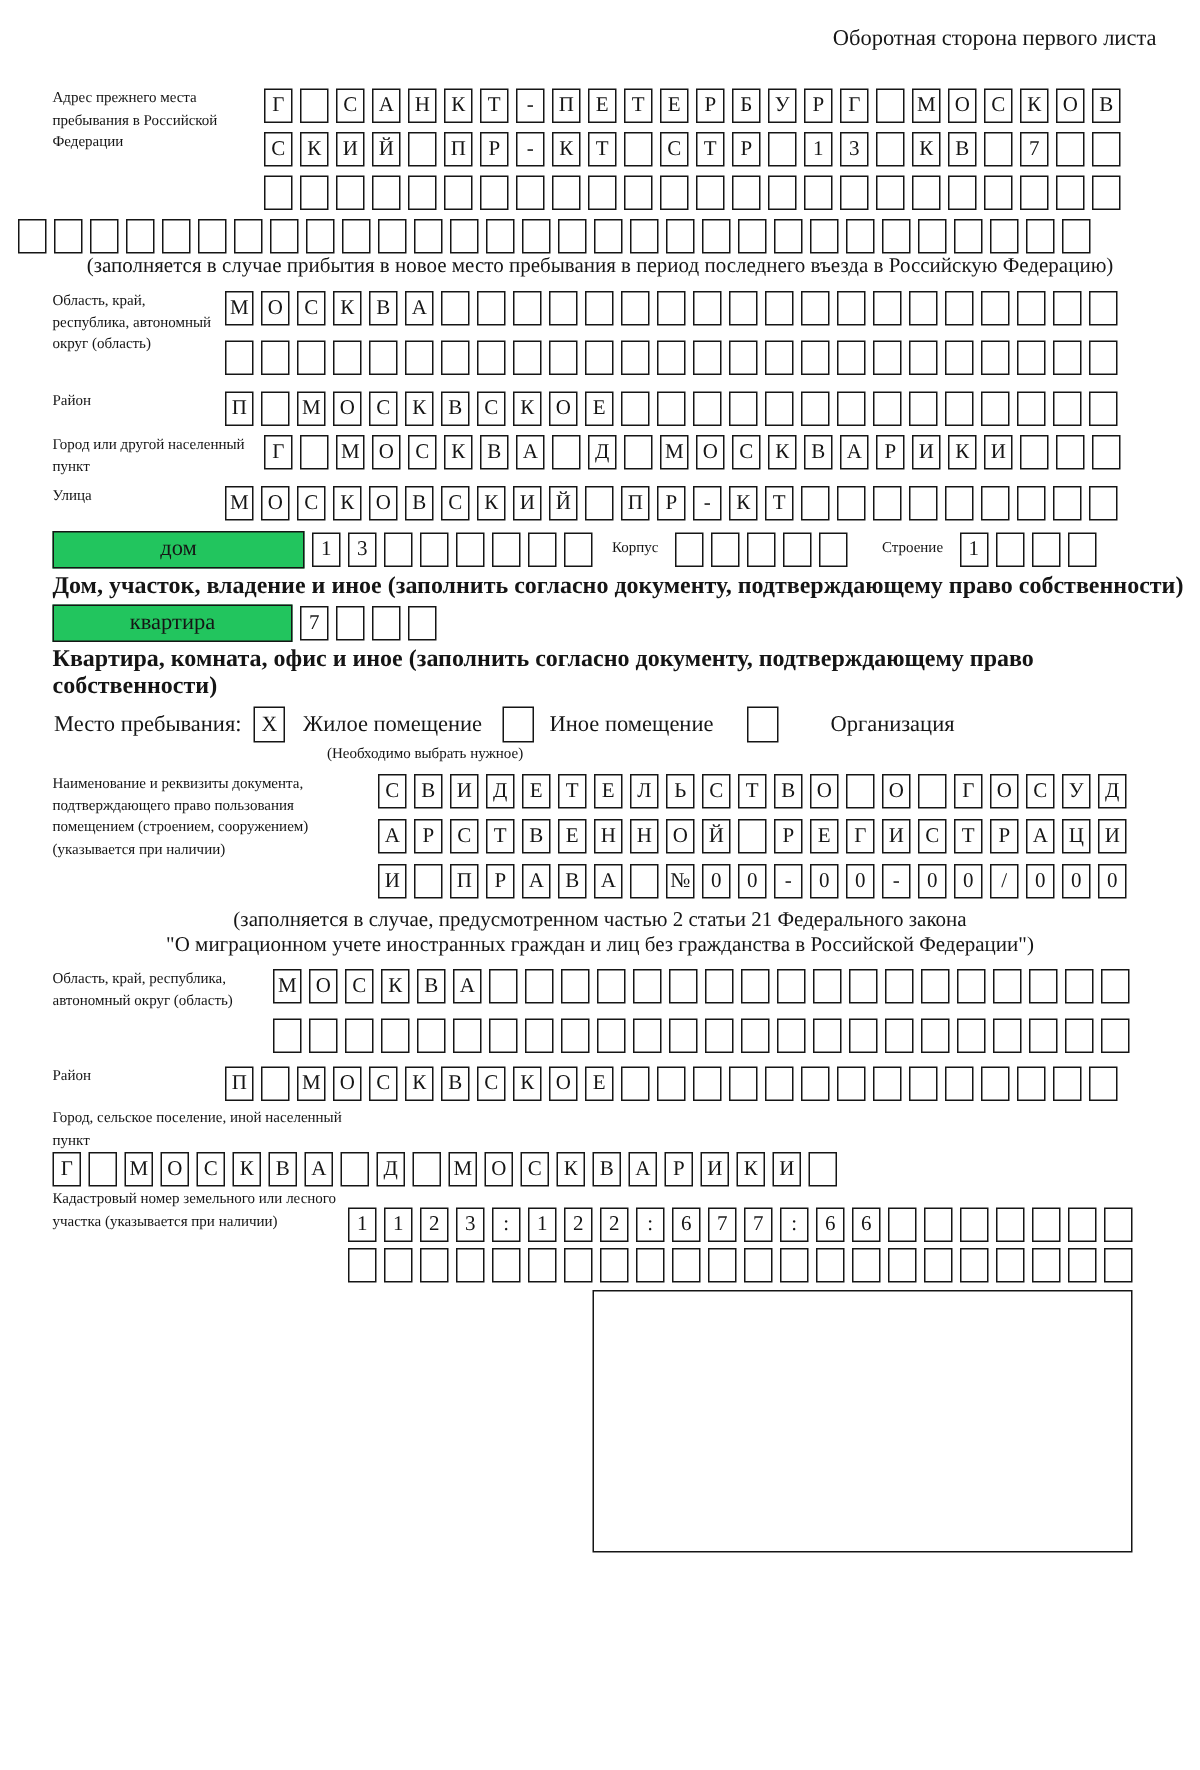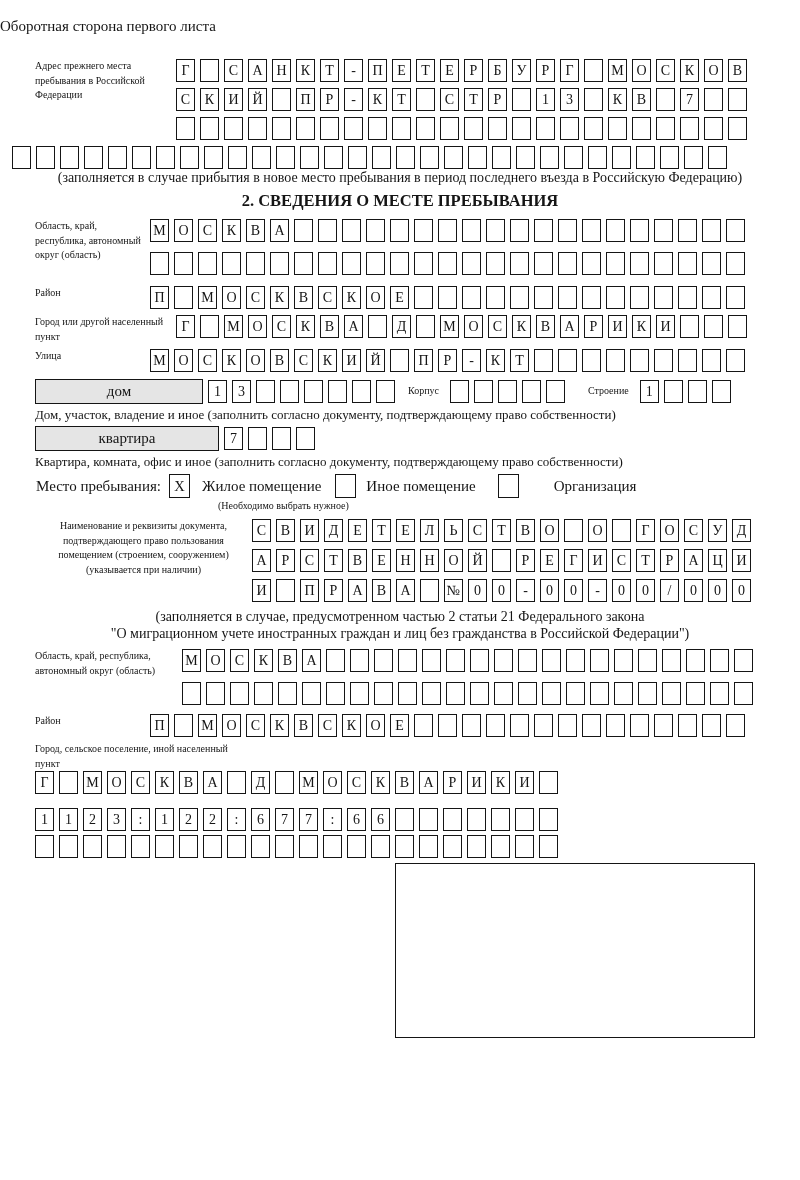--- a/index.html
+++ b/index.html
@@ -4,40 +4,40 @@
 <style>
   html,body{margin:0;padding:0;background:#ffffff;}
   .page{
     position:relative;
     width:800px;height:1180px;
     background:#ffffff;
     color:#151515;
     font-family:"Liberation Serif","DejaVu Serif",serif;
     overflow:hidden;
   }
-  .hdr{margin-top:18px;padding-right:71px;font-size:15px;}
+  .hdr{margin-top:18px;padding-right:29px;text-align:right;font-size:15px;}
   .fg{display:flex;margin-left:35px;}
   .flabel{font-size:10px;line-height:1.45;flex:none;}
   .rows{display:flex;flex-direction:column;gap:6px;}
   .rows.g10{gap:10px;}
   .rows.g7{gap:7px;}
   .brow{display:flex;gap:5px;}
   .cb{
     width:19px;min-width:19px;height:23px;box-sizing:border-box;
     border:1.6px solid #151515;
     display:flex;align-items:center;justify-content:center;
     font-size:14px;background:#fff;
   }
   .wbox{
     height:25px;box-sizing:border-box;border:1.6px solid #151515;
     display:flex;align-items:center;justify-content:center;
-    font-size:15px;flex:none;background:#e5e5e5;
+    font-size:15px;flex:none;background:#22c55e;
   }
   .inline{display:flex;align-items:center;margin-left:35px;}
-  .cap{font-size:13px;margin:3px 0 3px 35px;}
+  .cap{font-size:16px;margin:3px 0 3px 35px;font-weight:bold;}
   .note{font-size:14px;text-align:center;margin-top:1px;}
   .sect-title{font-size:16.5px;font-weight:bold;text-align:center;margin-top:5px;}
   .sub-title{font-size:15.5px;font-weight:bold;text-align:center;margin-top:11px;}
   .ckbox{
     width:21px;height:24px;box-sizing:border-box;border:1.6px solid #151515;
     display:flex;align-items:center;justify-content:center;font-size:14.5px;flex:none;
   }
   .stay-line{display:flex;align-items:center;margin-left:36px;margin-top:4px;font-size:15px;}
   .stay-note{font-size:10px;margin-left:218px;margin-top:2px;}
   .bigbox{
@@ -167,21 +167,20 @@
           <span class="cb"></span>
           <span class="cb"></span>
           <span class="cb"></span>
           <span class="cb"></span>
           <span class="cb"></span>
         </div>
     </div>
   </div>
   <div class="note">(заполняется в случае прибытия в новое место пребывания в период последнего въезда в Российскую Федерацию)</div>
 
-  <div class="sect-title">2. СВЕДЕНИЯ О МЕСТЕ ПРЕБЫВАНИЯ</div>
 
   <div class="fg" style="margin-top:8px;">
     <div class="flabel" style="width:115px;">Область, край, республика, автономный округ (область)</div>
     <div class="rows g10">
       <div class="brow">
           <span class="cb">М</span>
           <span class="cb">О</span>
           <span class="cb">С</span>
           <span class="cb">К</span>
           <span class="cb">В</span>
@@ -358,42 +357,42 @@
     <div class="brow">
         <span class="cb">1</span>
         <span class="cb"></span>
         <span class="cb"></span>
         <span class="cb"></span>
       </div>
   </div>
   <div class="cap">Дом, участок, владение и иное (заполнить согласно документу, подтверждающему право собственности)</div>
 
   <div class="inline" style="gap:5px;">
-    <div class="wbox" style="width:184px;">квартира</div>
+    <div class="wbox" style="width:160px;">квартира</div>
     <div class="brow">
         <span class="cb">7</span>
         <span class="cb"></span>
         <span class="cb"></span>
         <span class="cb"></span>
       </div>
   </div>
   <div class="cap">Квартира, комната, офис и иное (заполнить согласно документу, подтверждающему право собственности)</div>
 
   <div class="stay-line">
     <span>Место пребывания:</span>
     <span class="ckbox ml8">X</span>
     <span class="ml12">Жилое помещение</span>
     <span class="ckbox ml14"></span>
     <span class="ml10">Иное помещение</span>
     <span class="ckbox ml22"></span>
     <span class="ml26">Организация</span>
   </div>
   <div class="stay-note">(Необходимо выбрать нужное)</div>
 
-  <div class="fg" style="margin-top:8px;text-align:center;">
+  <div class="fg" style="margin-top:8px;">
     <div class="flabel" style="width:217px;">Наименование и реквизиты документа, подтверждающего право пользования помещением (строением, сооружением) (указывается при наличии)</div>
     <div class="rows g7">
       <div class="brow">
           <span class="cb">С</span>
           <span class="cb">В</span>
           <span class="cb">И</span>
           <span class="cb">Д</span>
           <span class="cb">Е</span>
           <span class="cb">Т</span>
           <span class="cb">Е</span>
@@ -579,20 +578,21 @@
           <span class="cb">Р</span>
           <span class="cb">И</span>
           <span class="cb">К</span>
           <span class="cb">И</span>
           <span class="cb"></span>
         </div>
     </div>
   </div>
 
   <div class="fg" style="margin-top:2px;">
+    <div class="flabel" style="width:197px;">Кадастровый номер земельного или лесного участка (указывается при наличии)</div>
     <div class="rows padtop" style="gap:4px;">
       <div class="brow">
           <span class="cb">1</span>
           <span class="cb">1</span>
           <span class="cb">2</span>
           <span class="cb">3</span>
           <span class="cb">:</span>
           <span class="cb">1</span>
           <span class="cb">2</span>
           <span class="cb">2</span>

